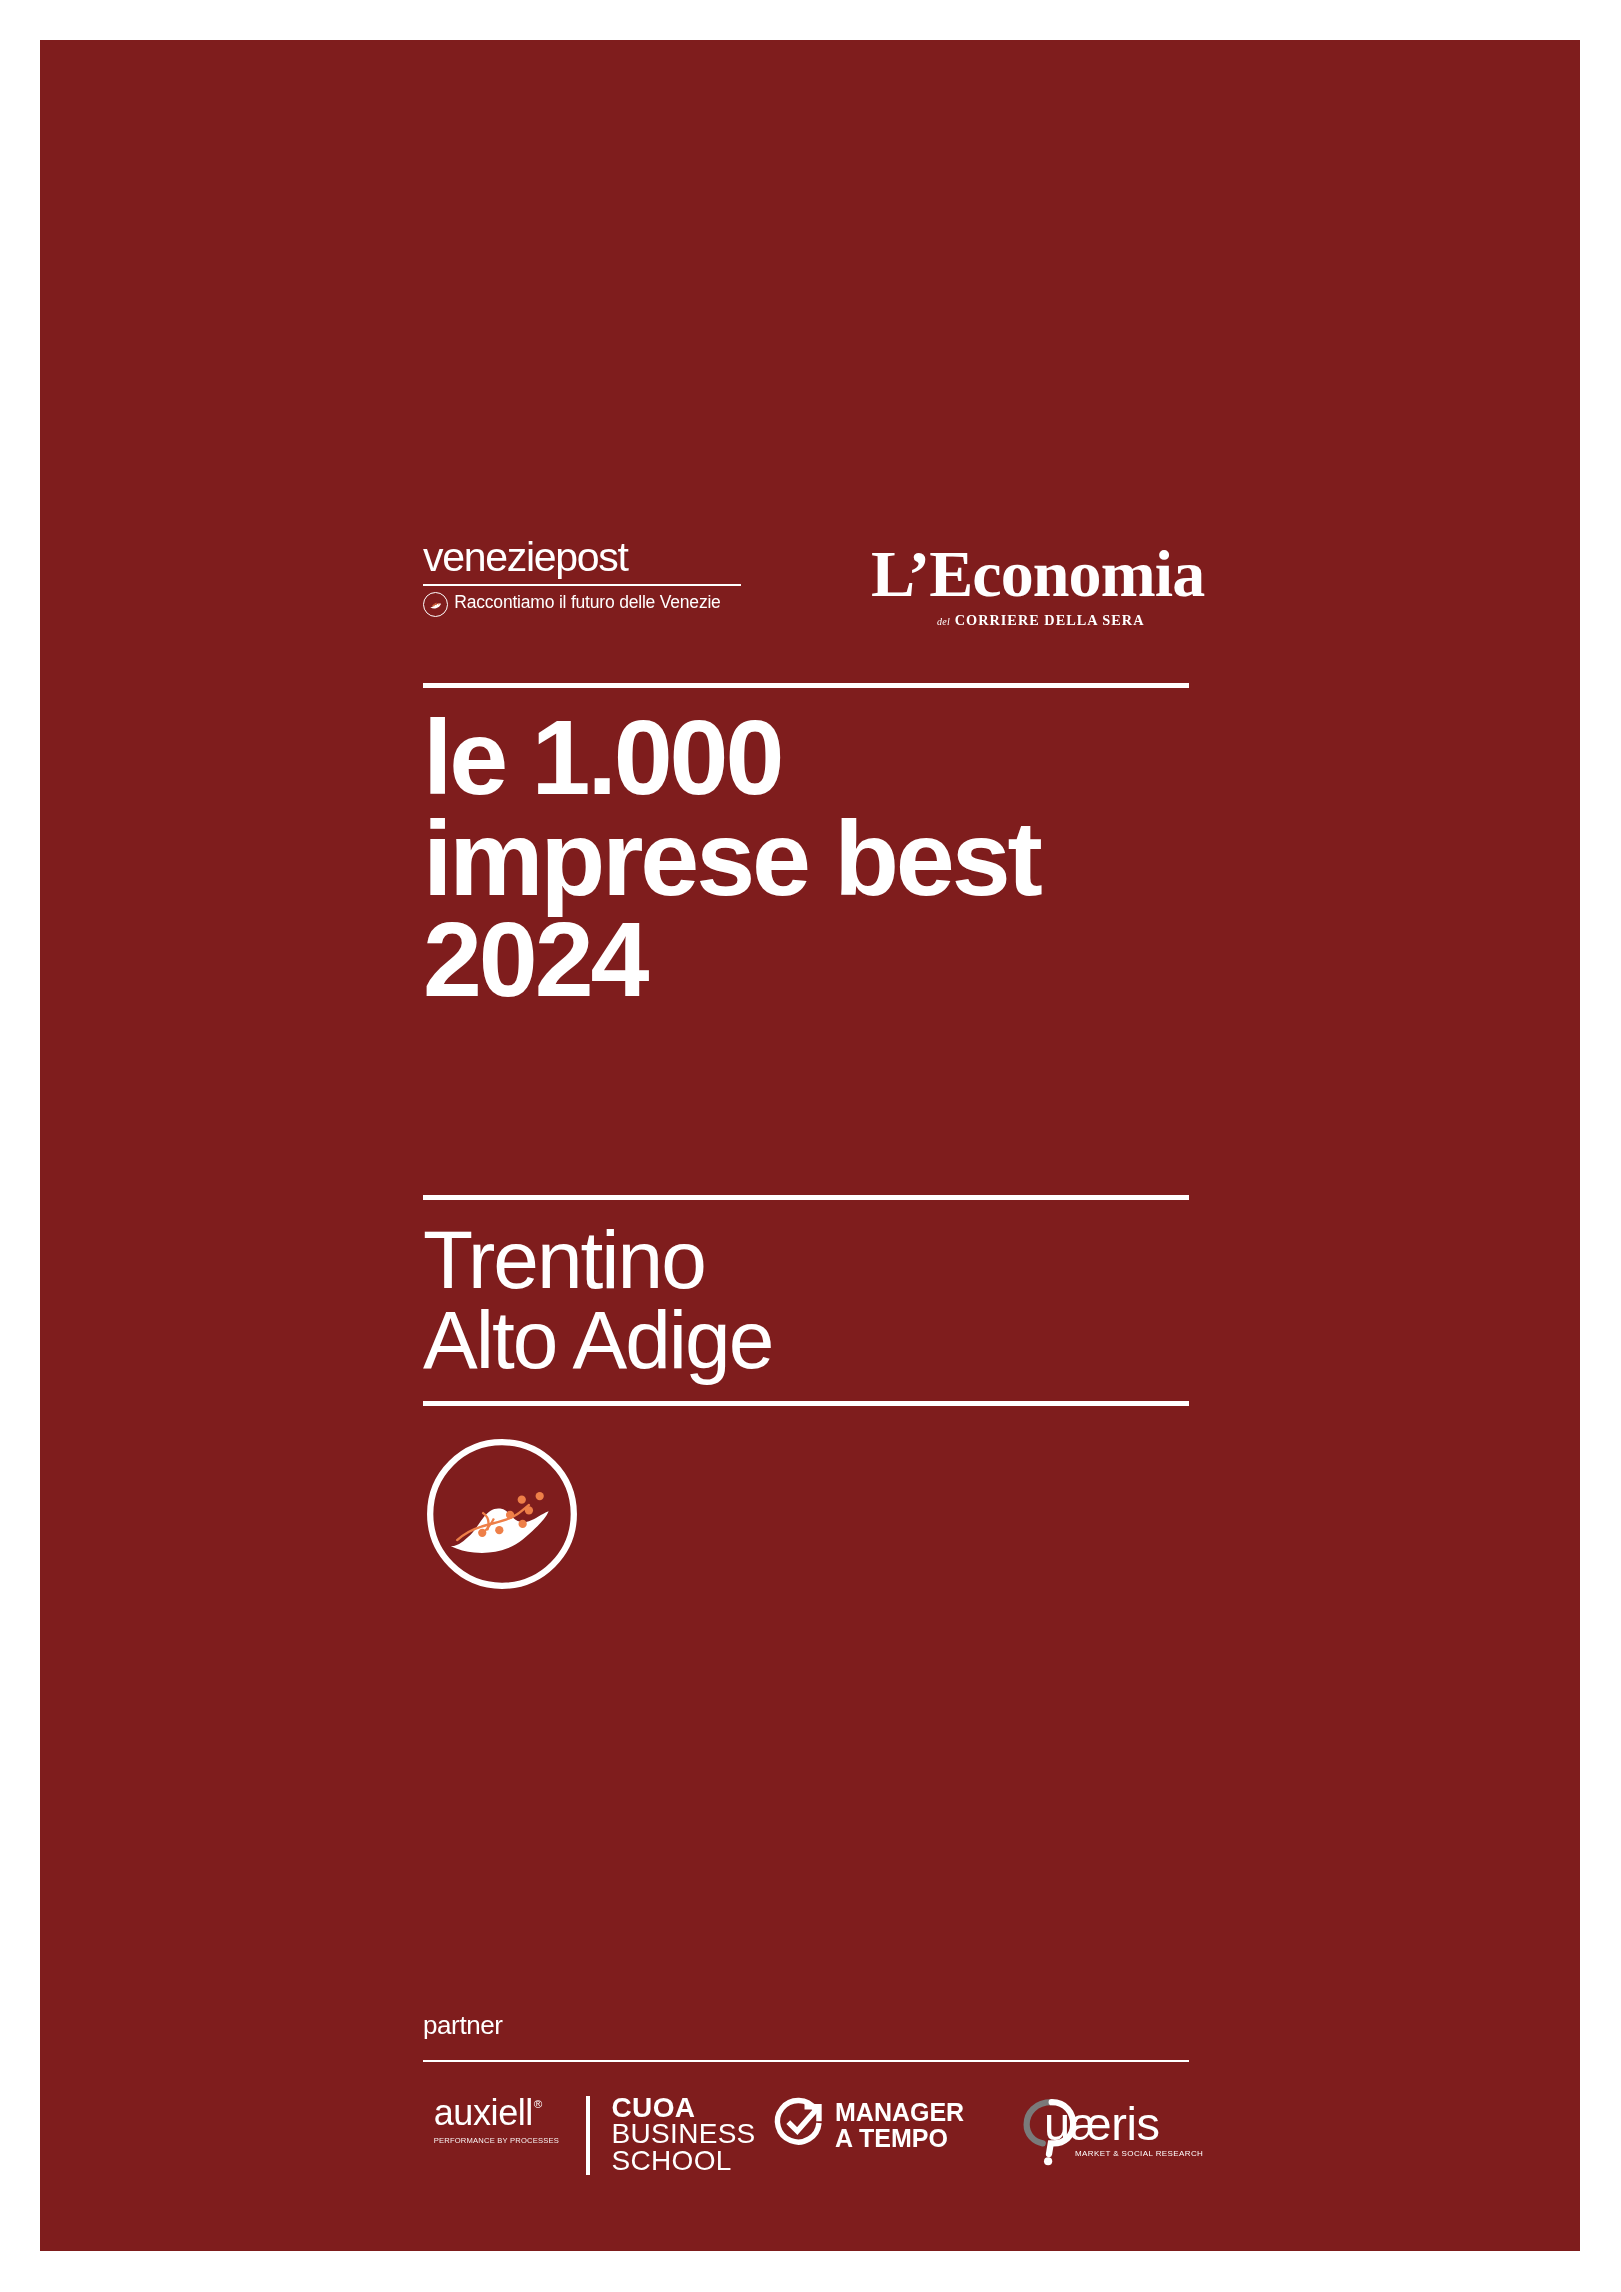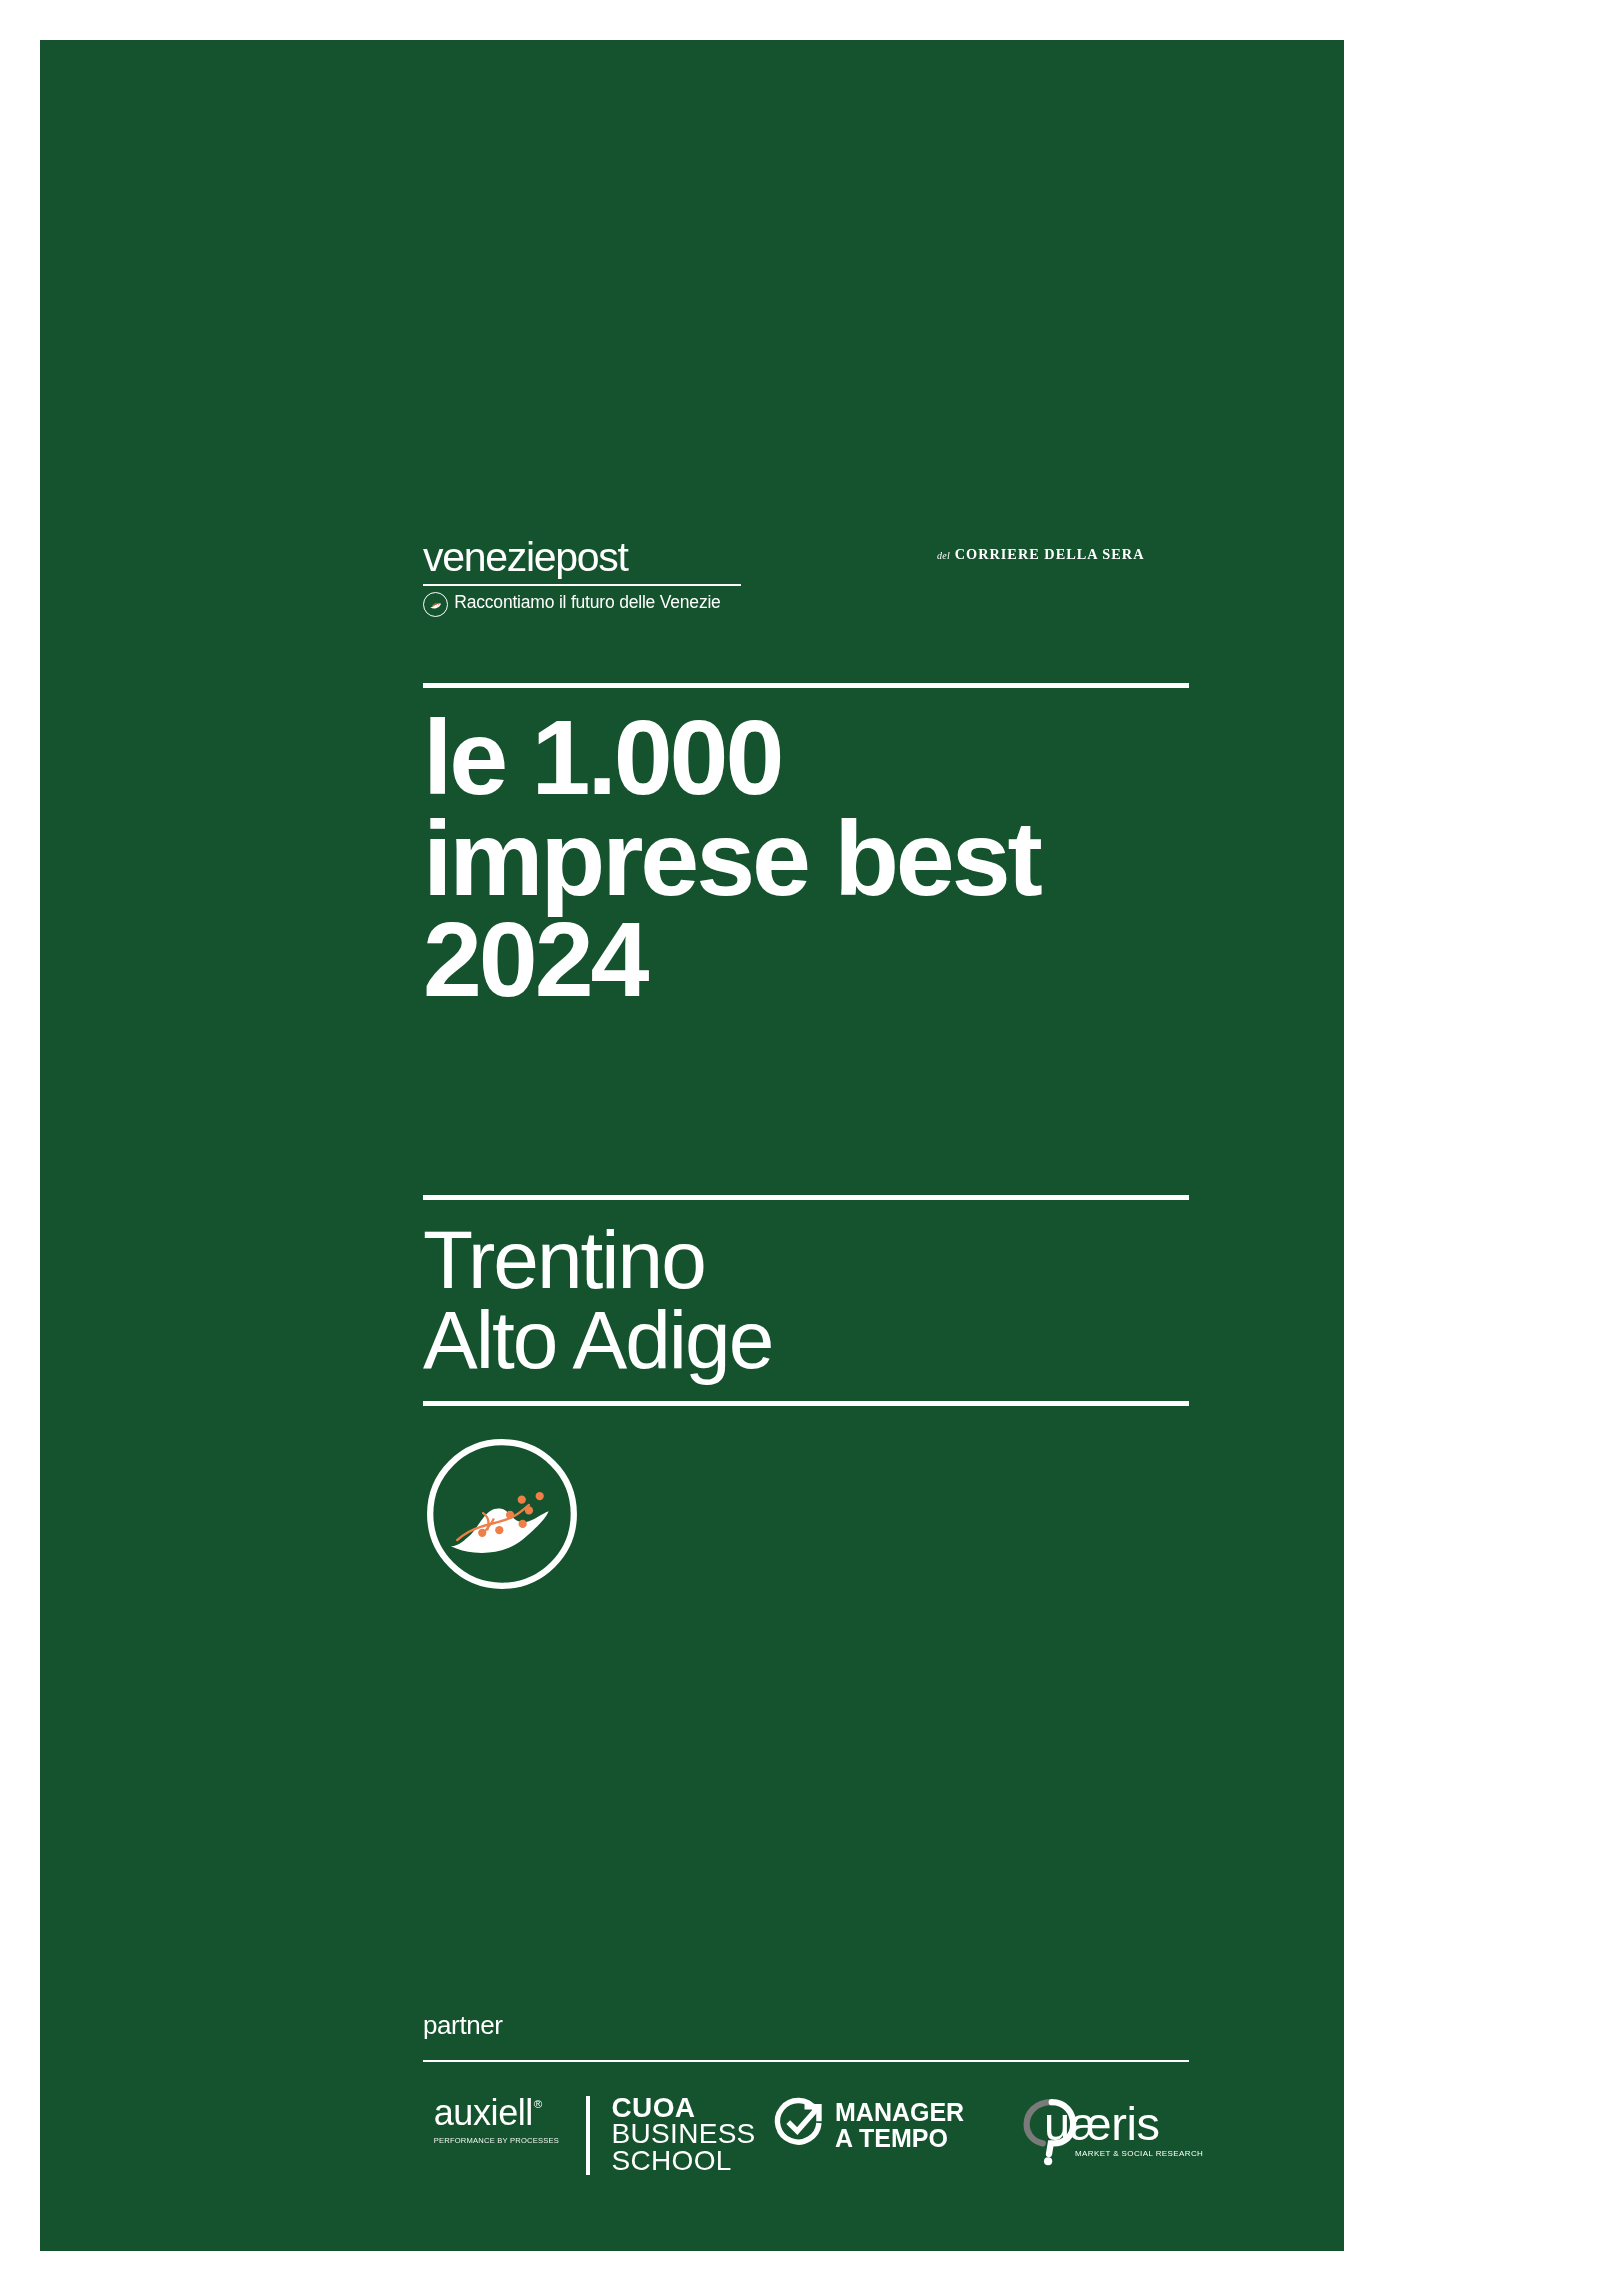--- a/index.html
+++ b/index.html
@@ -12,23 +12,23 @@
     height: 2293px;
     font-family: "Liberation Sans", sans-serif;
     overflow: hidden;
   }
 
   
   #cover-page {
     position: absolute;
     left: 40px;
     top: 40px;
-    width: 1304px;
+    width: 1540px;
     height: 2211px;
-    background: #14532d;
+    background: #7f1d1d;
     overflow: hidden;
   }
 
   
   .content-col {
     position: absolute;
     left: 383px;          
     width: 766px;         
   }
 
@@ -259,20 +259,21 @@
             <circle cx="6.6" cy="11.1" r="0.85" fill="#ee7f48"></circle>
             <circle cx="9.4" cy="9.6" r="0.85" fill="#ee7f48"></circle>
             <circle cx="12.1" cy="9.0" r="0.85" fill="#ee7f48"></circle>
           </svg>
         </span>
         <span class="vp-tagline">Raccontiamo il futuro delle Venezie</span>
       </div>
     </div>
 
     <div id="leconomia-logo">
+      <div class="le-wordmark">L’Economia</div>
       <div class="le-sub"><span class="le-del">del</span>&nbsp;<span>CORRIERE DELLA SERA</span></div>
     </div>
   </div>
 
   <div class="content-col rule-thick" id="rule-top"></div>
 
   <div class="content-col" id="main-title">
     <span class="tline">le 1.000</span>
     <span class="tline">imprese best</span>
     <span class="tline">2024</span>

